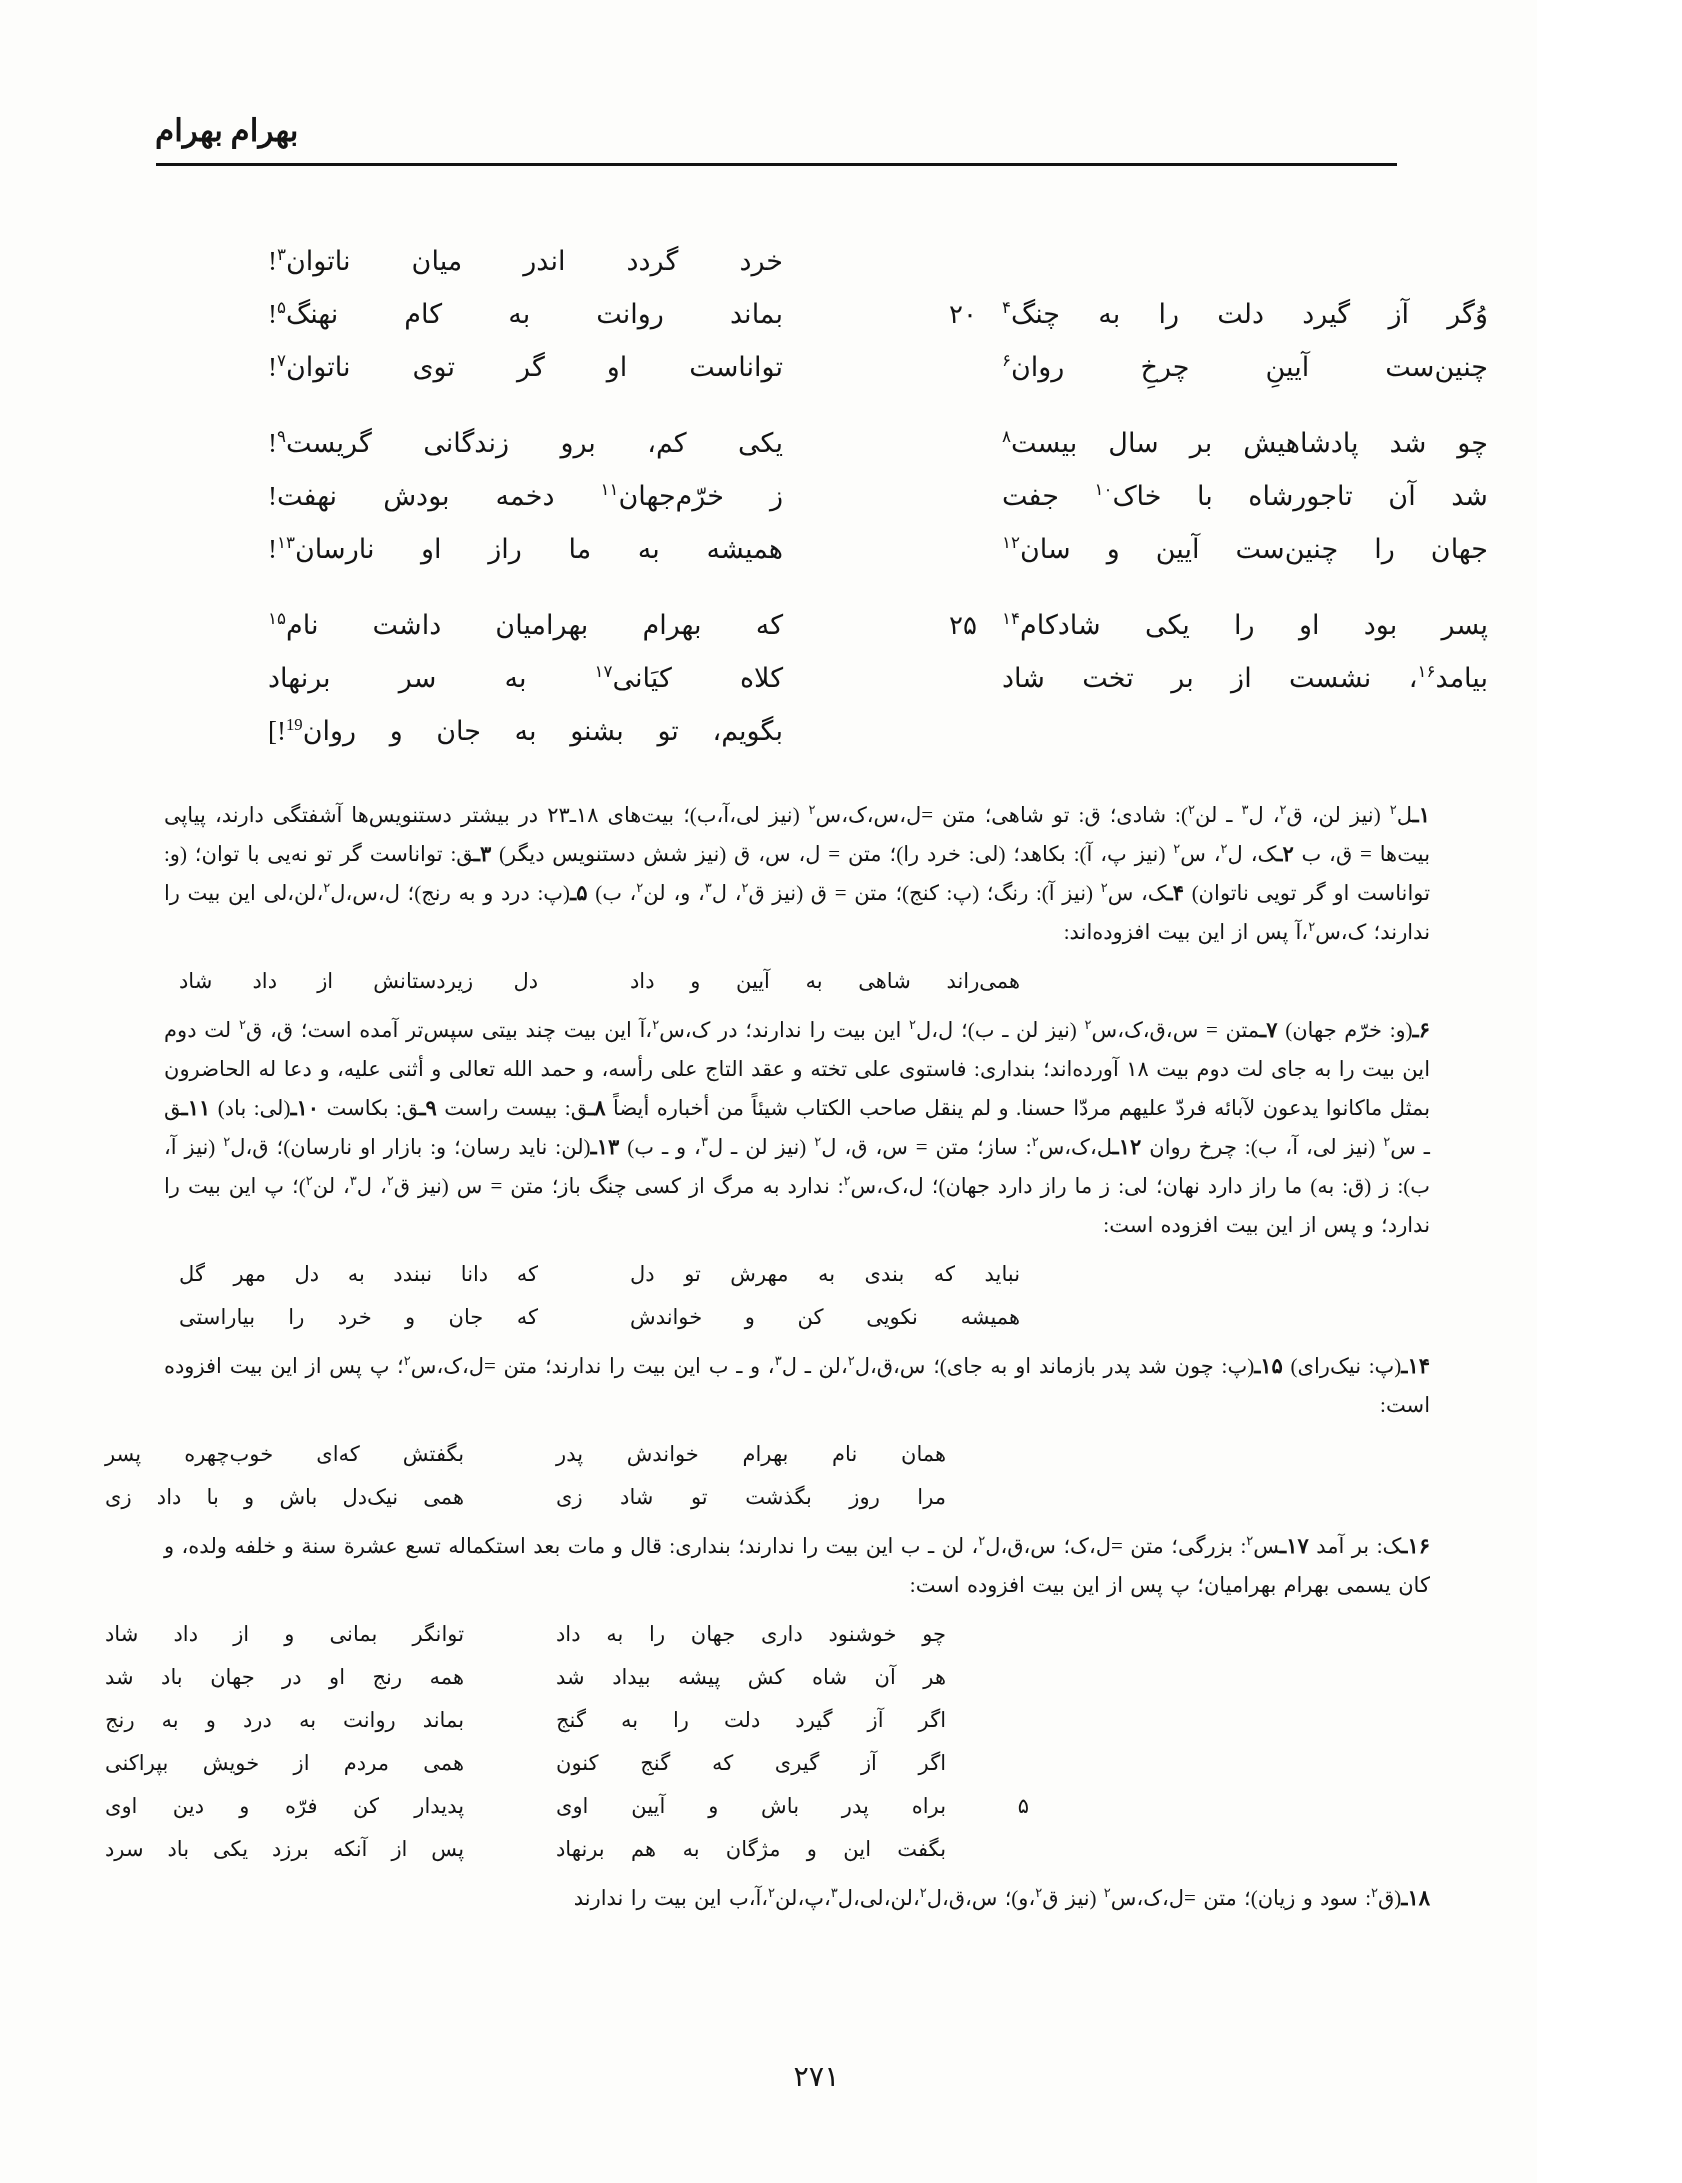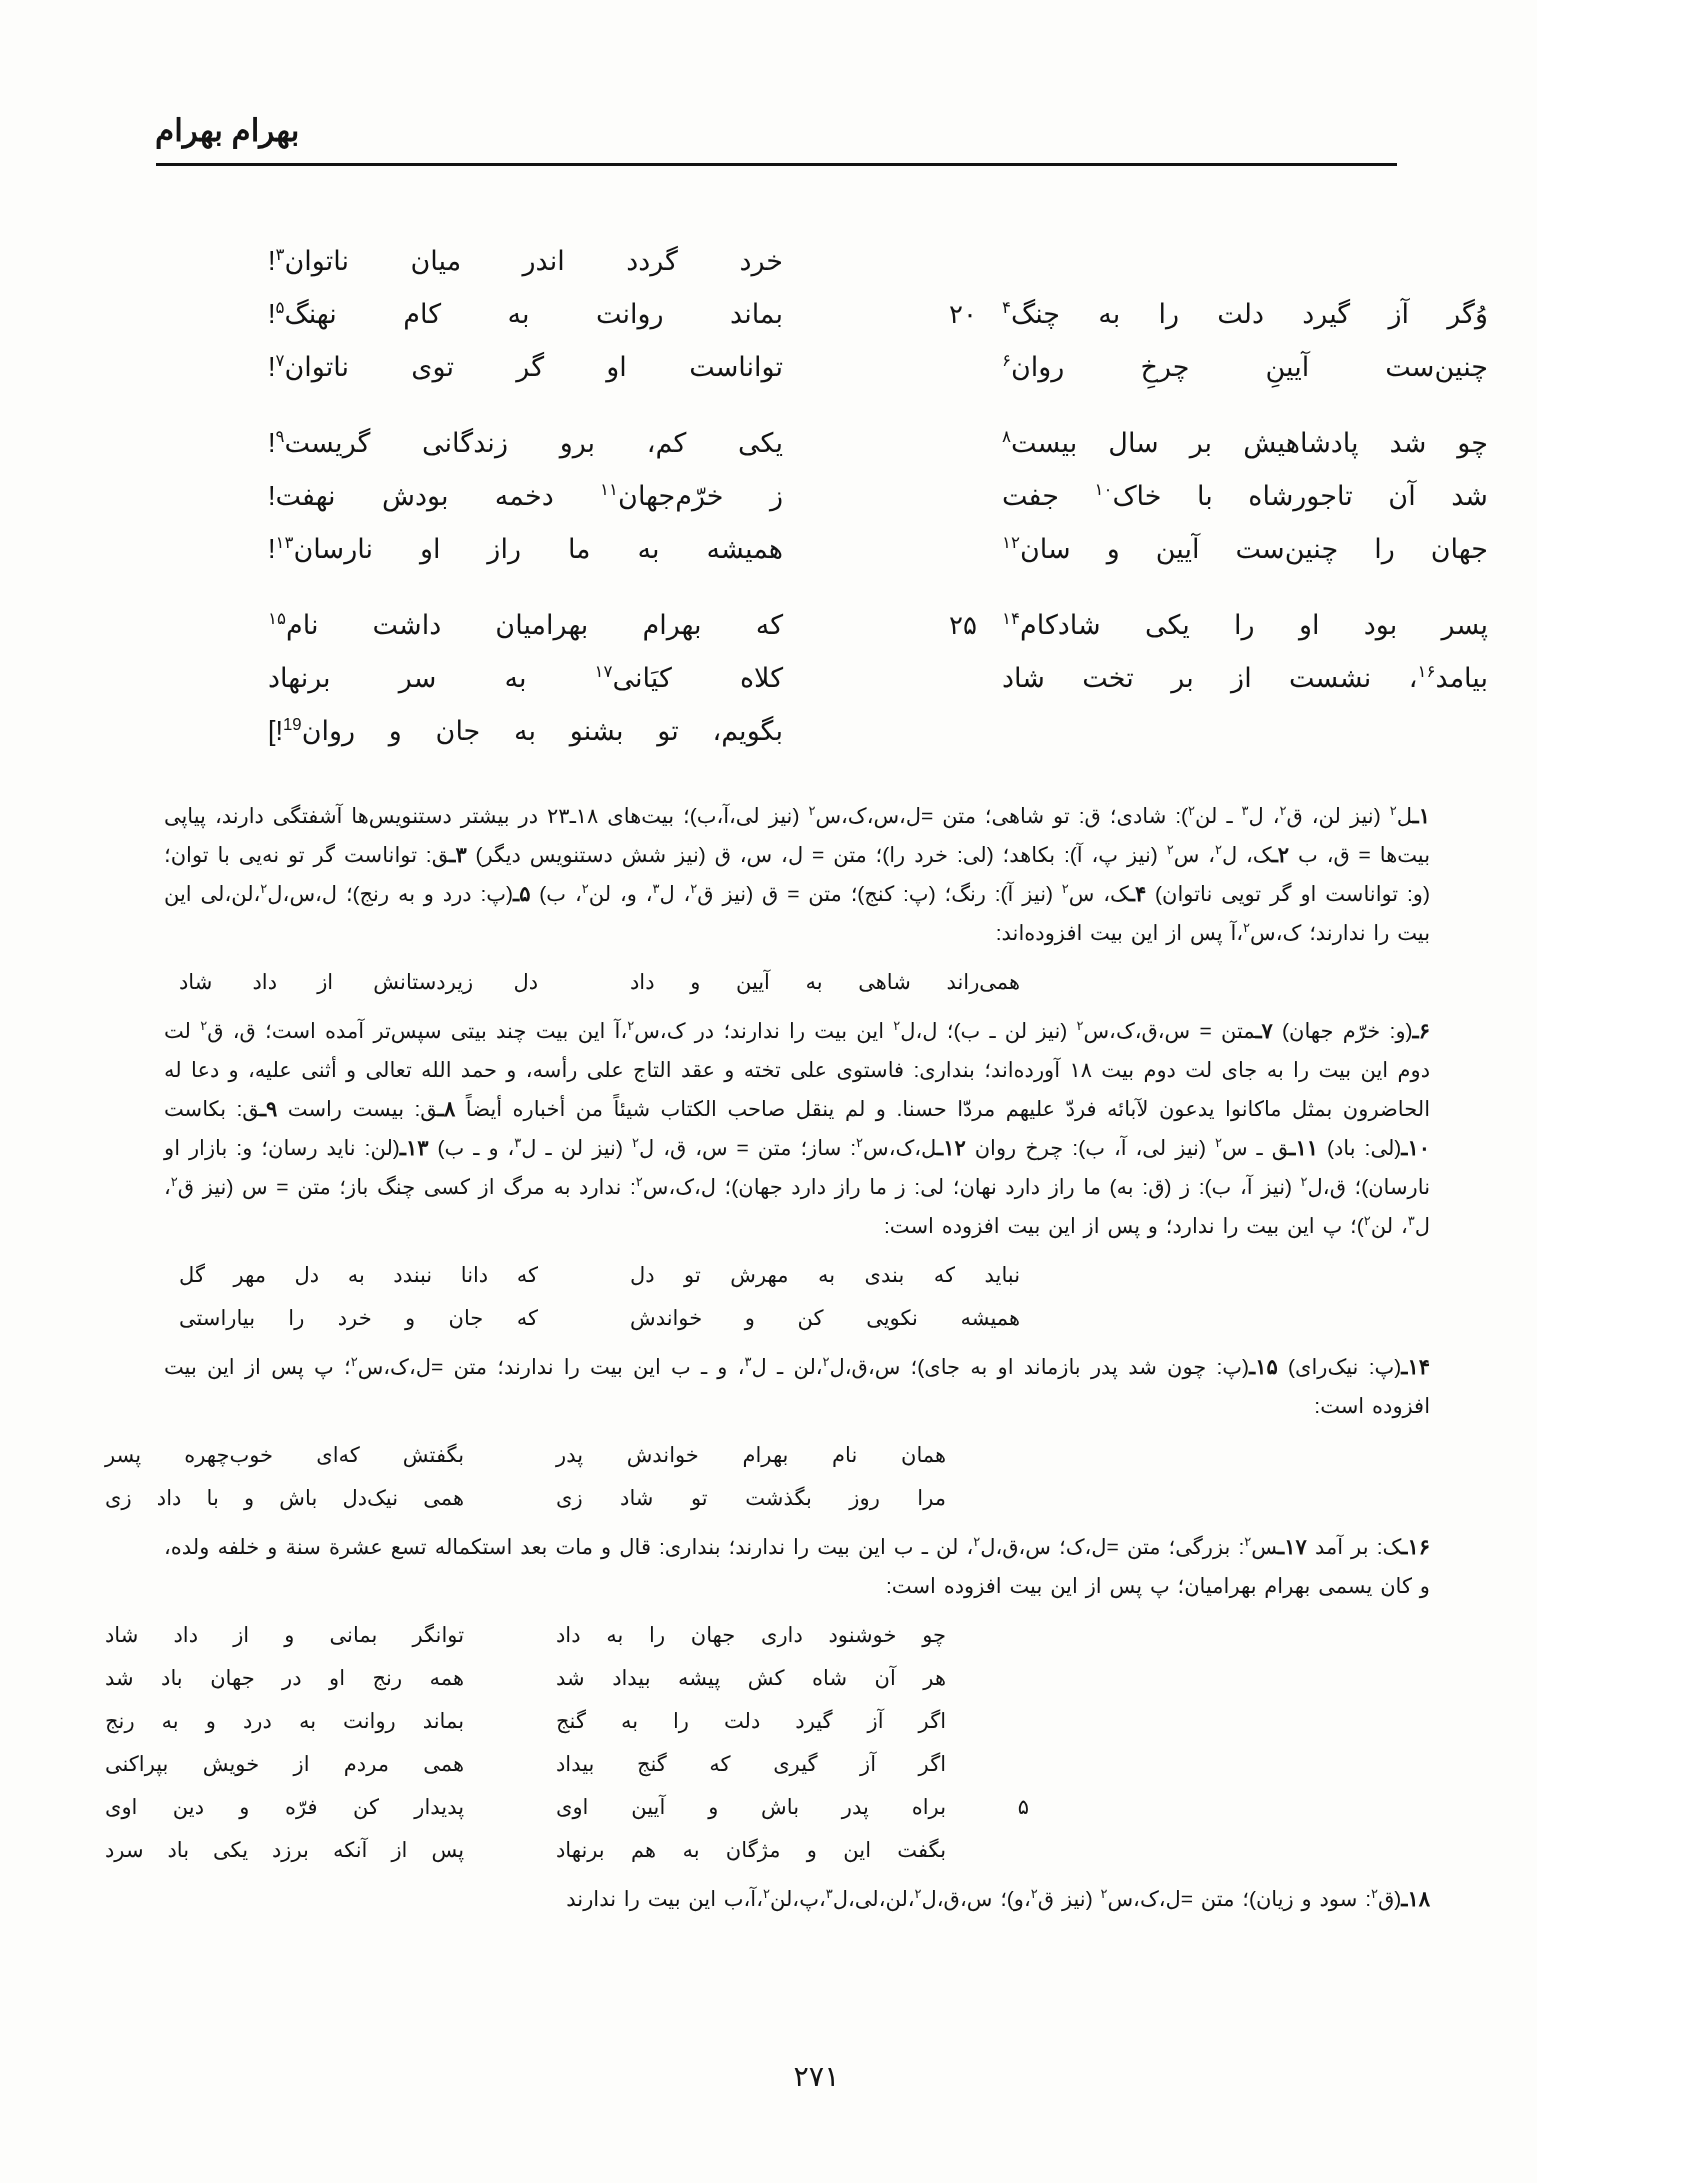--- a/index.html
+++ b/index.html
@@ -1,19 +1,19 @@
 <!DOCTYPE html>
 <html lang="fa" style="font-size:11px"><head>
 <meta charset="utf-8">
 <style>
   html,body { margin:0; padding:0; background:#ffffff; }
   .page {
     position:relative; width:1537px; height:2183px;
     background:#fdfdfb; color:#141414;
-    font-family:Liberation Sans, sans-serif;
+    font-family:Liberation Serif, serif;
     overflow:hidden;
   }
   
   .header-title{
     position:absolute; top:112px; left:155px;
     font-size:31px; font-weight:bold; direction:rtl;
   }
   .header-rule{
     position:absolute; top:163px; left:156px; width:1241px; height:2.7px;
     background:#121212;
@@ -168,21 +168,21 @@
         <span class="ca">هر آن شاه کش پیشه بیداد شد</span>
         <span class="cb">همه رنج او در جهان باد شد</span>
       </div>
       <div class="couplet">
         <span class="cnum"></span>
         <span class="ca">اگر آز گیرد دلت را به گنج</span>
         <span class="cb">بماند روانت به درد و به رنج</span>
       </div>
       <div class="couplet">
         <span class="cnum"></span>
-        <span class="ca">اگر آز گیری که گنج بیداد</span>
+        <span class="ca">اگر آز گیری که گنج کنون</span>
         <span class="cb">همی مردم از خویش بپراکنی</span>
       </div>
       <div class="couplet">
         <span class="cnum">۵</span>
         <span class="ca">براه پدر باش و آیین اوی</span>
         <span class="cb">پدیدار کن فرّه و دین اوی</span>
       </div>
       <div class="couplet">
         <span class="cnum"></span>
         <span class="ca">بگفت این و مژگان به هم برنهاد</span>

